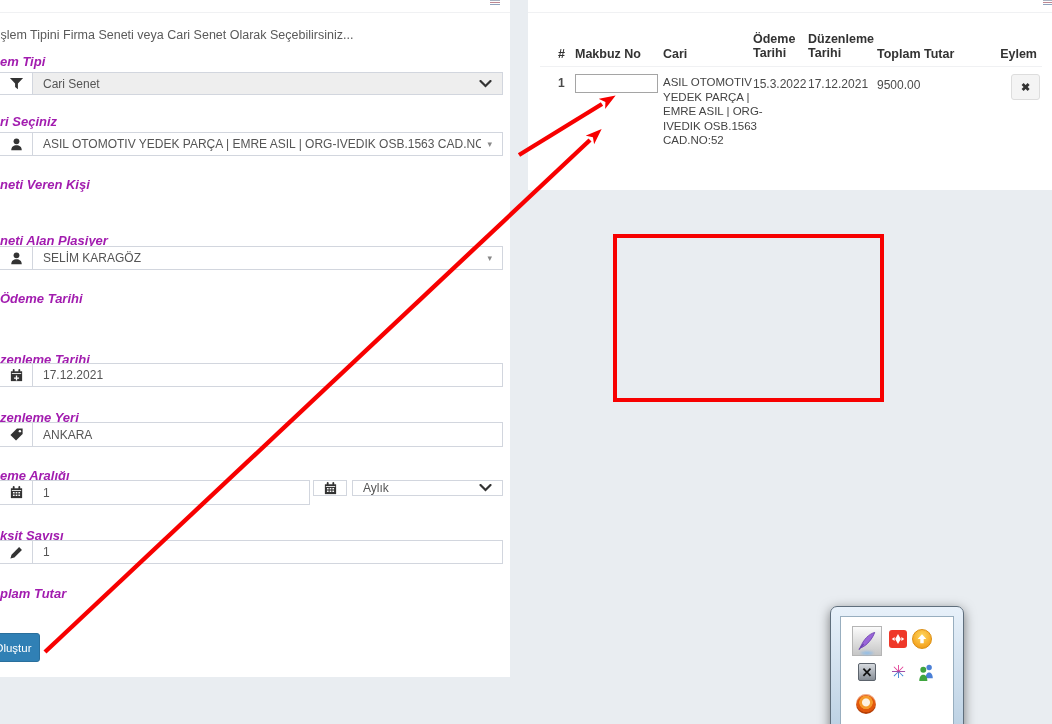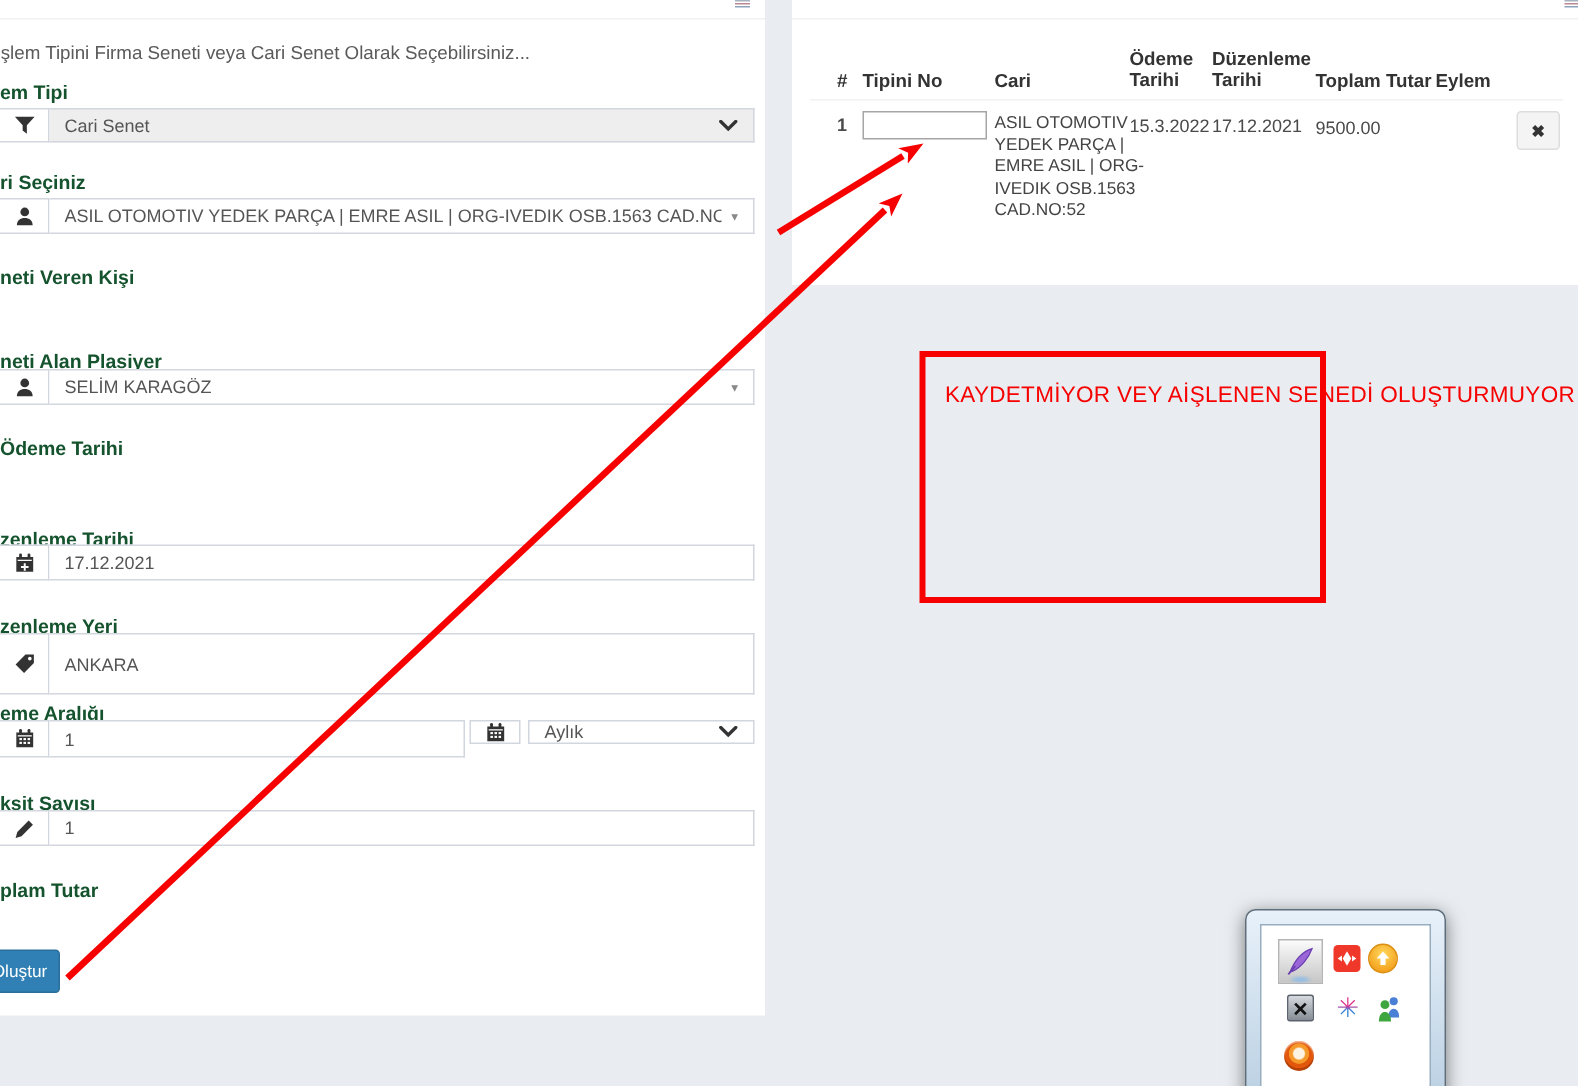--- a/index.html
+++ b/index.html
@@ -12,21 +12,21 @@
   #divider-left{left:0;top:12px;width:510px;}
   #divider-right{left:528px;top:12px;width:524px;}
   .mini-bars{position:absolute;width:10px;height:5px;}
   .mini-bars i{display:block;height:1px;margin-bottom:1px;}
   .mini-bars i:nth-child(1){background:#a9b2c0;}
   .mini-bars i:nth-child(2){background:#bd8791;}
   .mini-bars i:nth-child(3){background:#8fa3bd;}
 
   
   .hint{position:absolute;left:-3px;top:28px;font-size:12.5px;color:#5a5a5a;white-space:nowrap;}
-  .flabel{position:absolute;left:0;font-size:13px;font-weight:bold;color:#14532d;white-space:nowrap;}
+  .flabel{position:absolute;left:0;font-size:13px;font-weight:bold;color:#a21caf;white-space:nowrap;font-style:italic;}
   .frow{position:absolute;left:0;width:503px;display:flex;}
   .addon{width:32px;min-width:32px;border:1px solid #d2d6de;border-left:none;background:#fff;
          display:flex;align-items:center;justify-content:center;color:#333;}
   .addon svg{display:block;}
   .fld{flex:1;border:1px solid #d2d6de;border-left:none;background:#fff;color:#555;
        font-size:12px;font-family:"Liberation Sans",sans-serif;padding:0 0 0 10px;
        display:flex;align-items:center;position:relative;min-width:0;}
   input.fld{outline:none;height:auto;}
   .fld.gray{background:#eee;}
   .selwrap{justify-content:space-between;padding-right:10px;cursor:pointer;}
@@ -159,21 +159,21 @@
           <rect x="4" y="1" width="2" height="3.5" rx="1" fill="#333"></rect>
           <rect x="10" y="1" width="2" height="3.5" rx="1" fill="#333"></rect>
           <rect x="3" y="5.5" width="10" height="0.9" fill="#fff"></rect>
           <path d="M7.3 8 h1.4 v2 h2 v1.4 h-2 v2 h-1.4 v-2 h-2 v-1.4 h2 z" fill="#fff"></path>
         </svg>
     </span>
     <input class="fld" value="17.12.2021" style="">
   </div>
 
   <div class="flabel" style="top:410px">zenleme Yeri</div>
-  <div class="frow" style="top:422px;height:41px">
+  <div class="frow" style="top:422px;height:25px">
     <span class="addon">
       <svg width="15" height="15" viewBox="0 0 16 16">
           <path d="M1.5 8.5 L8.5 1.5 h6 v6 L7.5 14.5 z" fill="#333"></path>
           <circle cx="11.6" cy="4.4" r="1.3" fill="#fff"></circle>
         </svg>
     </span>
     <input class="fld" value="ANKARA" style="">
   </div>
 
   <div class="flabel" style="top:468px">eme Aralığı</div>
@@ -231,40 +231,39 @@
         </svg>
     </span>
     <input class="fld" value="1" style="">
   </div>
 
   <div class="flabel" style="top:586px">plam Tutar</div>
 
   <button class="btn-primary">Oluştur</button>
 
   <div class="th" style="left:558px;top:48px">#</div>
-  <div class="th" style="left:575px;top:48px">Tipini No</div>
+  <div class="th" style="left:575px;top:48px">Makbuz No</div>
   <div class="th" style="left:663px;top:48px">Cari</div>
   <div class="th" style="left:753px;top:33px;width:48px">Ödeme Tarihi</div>
   <div class="th" style="left:808px;top:33px;width:64px">Düzenleme Tarihi</div>
   <div class="th" style="left:877px;top:48px">Toplam Tutar</div>
-  <div class="th" style="left:957px;top:48px;width:80px;text-align:left">Eylem</div>
+  <div class="th" style="left:957px;top:48px;width:80px;text-align:right">Eylem</div>
   <div id="hdr-border"></div>
 
   <div class="td" style="left:558px;top:76px;font-weight:bold">1</div>
   <input id="makbuz-input" value="" style="">
   <div class="td" id="cari-cell">ASIL OTOMOTIV YEDEK PARÇA | EMRE ASIL | ORG-IVEDIK OSB.1563 CAD.NO:52</div>
   <div class="td" style="left:753px;top:77px">15.3.2022</div>
   <div class="td" style="left:808px;top:77px">17.12.2021</div>
   <div class="td" style="left:877px;top:78px">9500.00</div>
   <div id="row-close-btn">
     <span>✖</span>
   </div>
 
   <div id="note-box"></div>
-  <div id="note-text">KAYDETMİYOR VEY AİŞLENEN SENEDİ OLUŞTURMUYOR</div>
   <svg id="arrow-overlay" width="1052" height="724">
     <defs>
       <marker id="ah" markerUnits="userSpaceOnUse" markerWidth="18" markerHeight="14" refX="0" refY="6" orient="auto">
         <path d="M0,0 L16,6 L0,12 L4,6 Z" fill="#f70000"></path>
       </marker>
     </defs>
     <line x1="45" y1="652" x2="590" y2="140" stroke="#f70000" stroke-width="4.4" marker-end="url(#ah)"></line>
     <line x1="519" y1="155" x2="602" y2="104" stroke="#f70000" stroke-width="4.4" marker-end="url(#ah)"></line>
   </svg>
 

